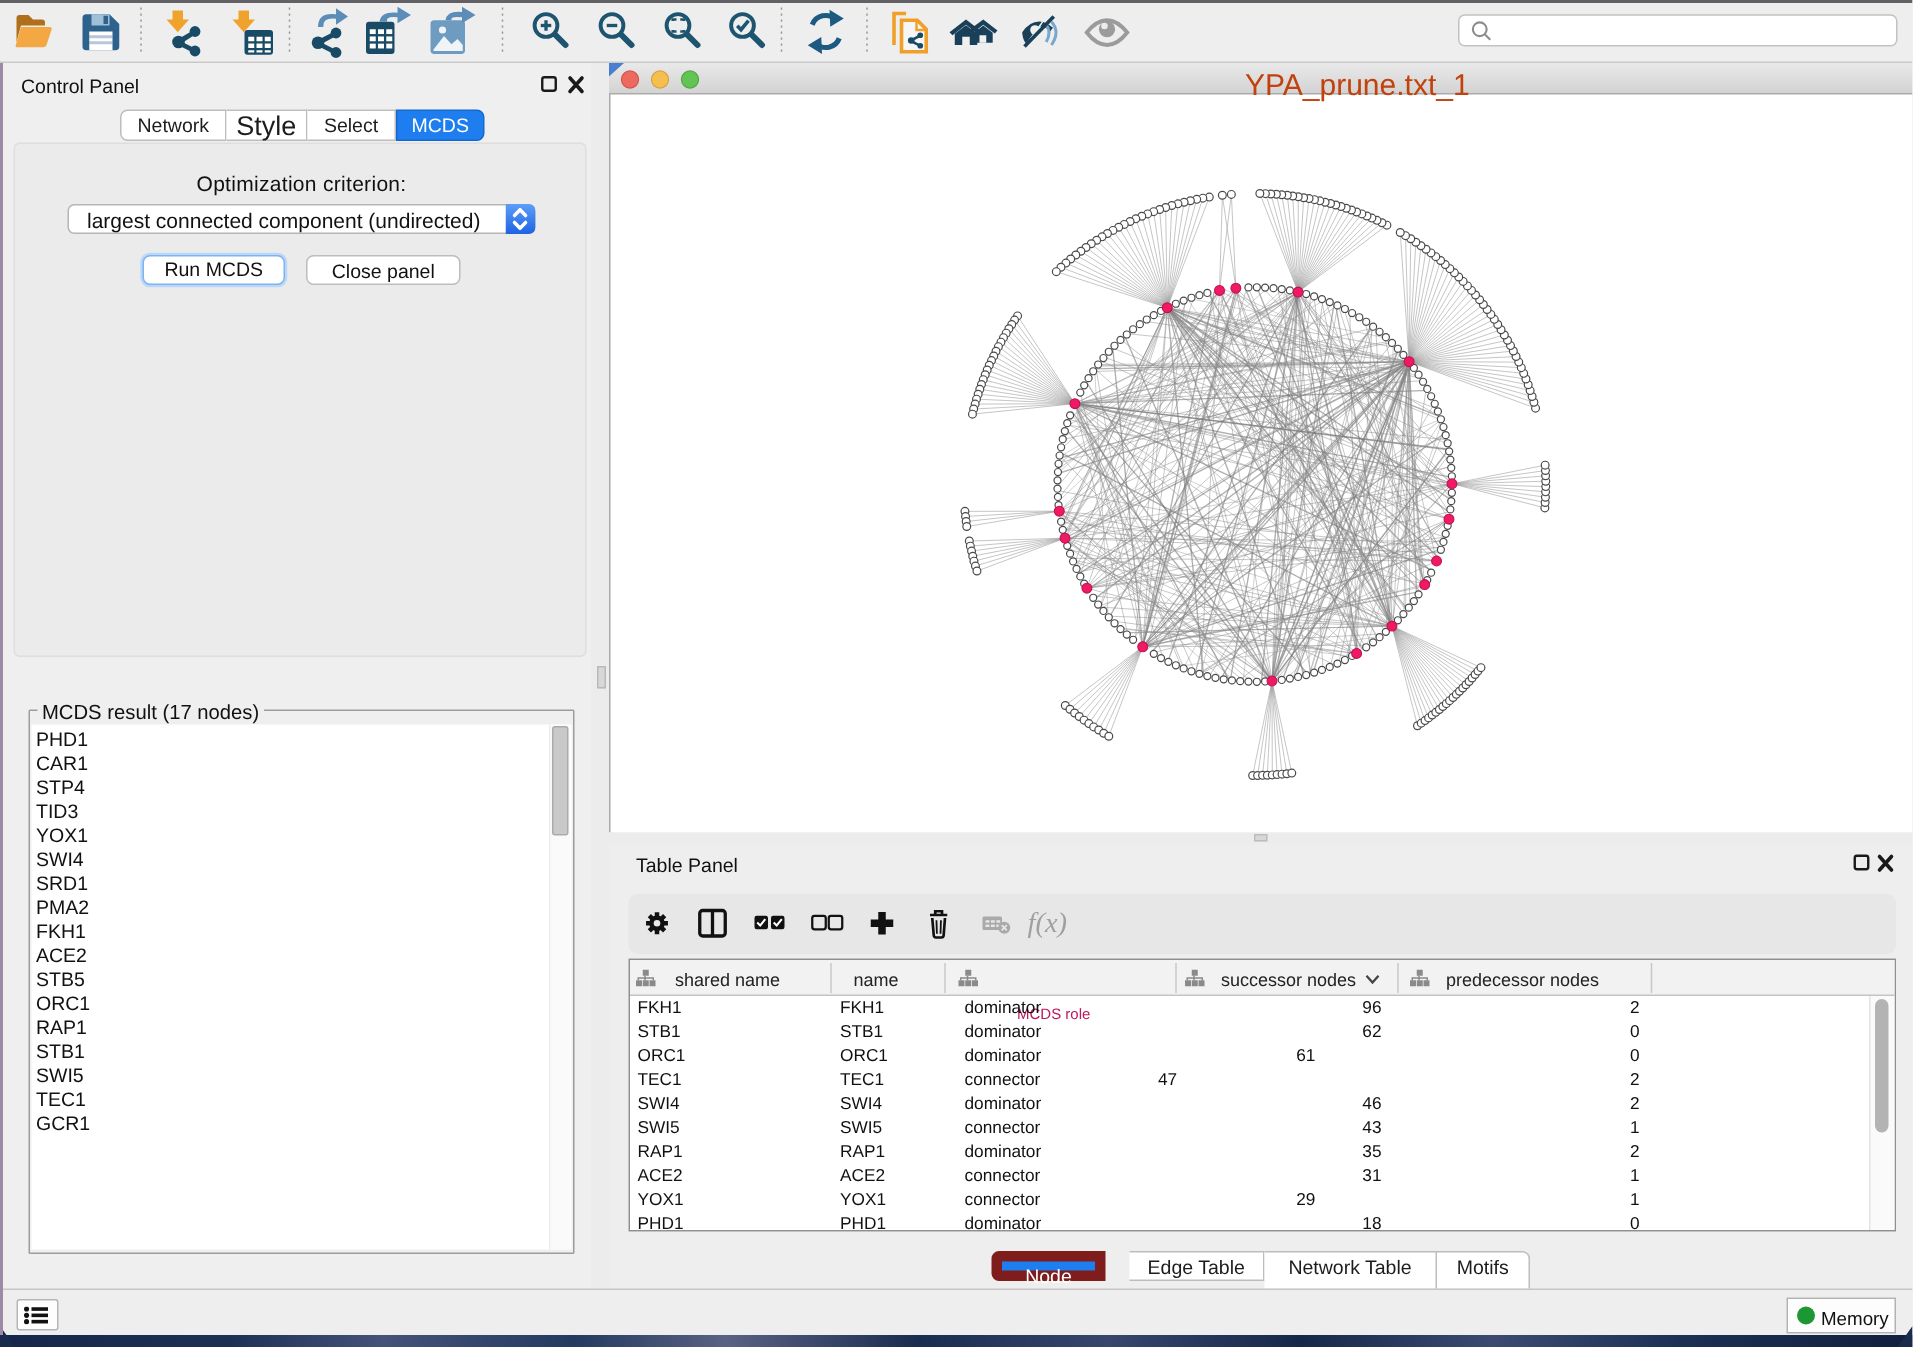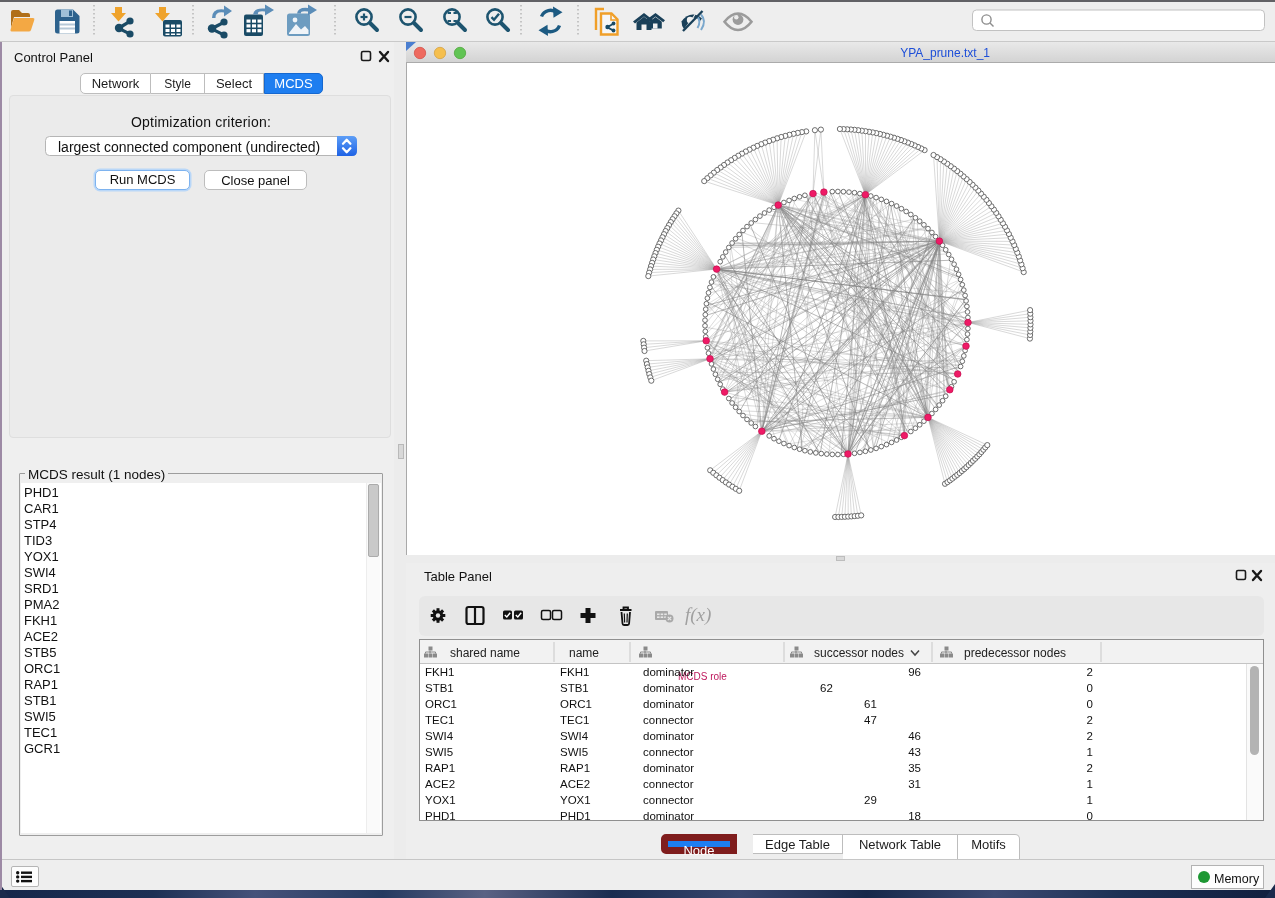--- a/index.html
+++ b/index.html
@@ -170,21 +170,21 @@
 </svg>
 
 <div class="abs" style="left:1px;top:42px;width:393px;height:817px;background:#efefef"></div>
 <div class="abs" style="left:14px;top:50px;font-size:13px;color:#111">Control Panel</div>
 <svg class="abs" style="left:360px;top:50px" width="32" height="13">
  <rect x="1.5" y="1.5" width="9" height="9" rx="1.5" fill="none" stroke="#1a1a1a" stroke-width="1.6"></rect>
  <path d="M20 2 L28 11 M28 2 L20 11" stroke="#1a1a1a" stroke-width="2.4" stroke-linecap="round"></path>
 </svg>
 
 <div class="abs" style="left:80px;top:73px;width:71px;height:21px;background:#fff;border:1px solid #bdbdbd;border-radius:5px 0 0 5px;font-size:13px;text-align:center;line-height:20px;color:#1c1c1c">Network</div>
-<div class="abs" style="left:151px;top:73px;width:54px;height:21px;background:#fff;border:1px solid #bdbdbd;border-left:none;font-size:12px;text-align:center;line-height:20px;color:#1c1c1c">Style</div>
+<div class="abs" style="left:151px;top:73px;width:54px;height:21px;background:#fff;border:1px solid #bdbdbd;border-left:none;font-size:18px;text-align:center;line-height:20px;color:#1c1c1c">Style</div>
 <div class="abs" style="left:205px;top:73px;width:59px;height:21px;background:#fff;border:1px solid #bdbdbd;border-left:none;font-size:13px;text-align:center;line-height:20px;color:#1c1c1c">Select</div>
 <div class="abs" style="left:264px;top:73px;width:59px;height:21px;background:#1e7ef0;border:1px solid #1668cf;border-radius:0 5px 5px 0;font-size:13px;text-align:center;line-height:20px;color:#fff">MCDS</div>
 
 <div class="abs" style="left:9px;top:95px;width:382px;height:343px;background:#ebebeb;border:1px solid #dedede;border-radius:4px"></div>
 <div class="abs" style="left:0;top:114px;width:402px;text-align:center;font-size:14px;letter-spacing:0.2px;color:#111">Optimization criterion:</div>
 
 <div class="abs" style="left:45px;top:136px;width:312px;height:20px;background:#fff;border:1px solid #b5b5b5;border-radius:4.5px"></div>
 <div class="abs" style="left:58px;top:139px;font-size:14px;color:#111">largest connected component (undirected)</div>
 <svg class="abs" style="left:337px;top:136px" width="20" height="20">
  <defs>
@@ -195,35 +195,35 @@
     </defs>
  <path d="M0 0 L15 0 Q20 0 20 5 L20 15 Q20 20 15 20 L0 20 Z" fill="url(#bgrad)"></path>
  <path d="M6 7.7 L9.7 3.8 L13.4 7.7" stroke="#fff" stroke-width="2.3" fill="none" stroke-linecap="round" stroke-linejoin="round"></path>
  <path d="M6 12.3 L9.7 16.2 L13.4 12.3" stroke="#fff" stroke-width="2.3" fill="none" stroke-linecap="round" stroke-linejoin="round"></path>
 </svg>
 
 <div class="abs" style="left:95px;top:170px;width:95px;height:20px;background:#fff;border:1.5px solid #7eb3ef;box-shadow:0 0 0 1.5px #b9d7f8;border-radius:5px;font-size:13px;text-align:center;line-height:18px;color:#111">Run MCDS</div>
 <div class="abs" style="left:204px;top:170px;width:103px;height:20px;background:#fff;border:1px solid #bdbdbd;border-radius:5px;font-size:13px;text-align:center;line-height:19px;color:#111">Close panel</div>
 
 <div class="abs" style="left:19px;top:473px;width:364px;height:363px;border:1px solid #9d9d9d;border-radius:1px"></div>
-<div class="abs" style="left:25px;top:467px;background:#efefef;padding:0 3px;font-size:13.5px;color:#111">MCDS result (1 nodes)</div>
+<div class="abs" style="left:25px;top:467px;background:#efefef;padding:0 3px;font-size:13.5px;color:#111">MCDS result (17 nodes)</div>
 <div class="abs" style="left:21px;top:483px;width:360px;height:350px;background:#fff"></div>
 <div class="abs" style="left:24px;top:485px;font-size:13px;line-height:16px;color:#111">PHD1<br>CAR1<br>STP4<br>TID3<br>YOX1<br>SWI4<br>SRD1<br>PMA2<br>FKH1<br>ACE2<br>STB5<br>ORC1<br>RAP1<br>STB1<br>SWI5<br>TEC1<br>GCR1</div>
 <div class="abs" style="left:366px;top:483px;width:14px;height:350px;background:#fafafa;border-left:1px solid #ededed"></div>
 <div class="abs" style="left:367.5px;top:484px;width:11px;height:73px;background:#c9c9c9;border:1px solid #ababab;border-radius:2px"></div>
 
 <div class="abs" style="left:406px;top:42px;width:869px;height:513px;background:#fff;border-left:1px solid #a9a9a9"></div>
 <div class="abs" style="left:406px;top:42px;width:869px;height:21px;background:linear-gradient(#e9e9e9,#d3d3d3);border-bottom:1px solid #ababab"></div>
 <svg class="abs" style="left:406px;top:42px" width="80" height="22">
  <path d="M0 0 L10 0 L0 9 Z" fill="#4a7ed0"></path>
  <circle cx="14" cy="11" r="5.7" fill="#ee6a5f" stroke="#d55249" stroke-width="0.8"></circle>
  <circle cx="34" cy="11" r="5.7" fill="#f5bf4e" stroke="#d6a243" stroke-width="0.8"></circle>
  <circle cx="54" cy="11" r="5.7" fill="#61c454" stroke="#52a73e" stroke-width="0.8"></circle>
 </svg>
-<div class="abs" style="left:830px;top:46px;width:160px;font-size:12px;color:#1d4ed8;text-align:right">YPA_prune.txt_1</div>
+<div class="abs" style="left:830px;top:46px;width:160px;font-size:20px;color:#c2410c;text-align:left">YPA_prune.txt_1</div>
 <svg class="abs" style="left:406px;top:63px" width="869" height="492">
 <g stroke="#6f6f6f" stroke-opacity="0.55" stroke-width="0.9" fill="none">
 <line x1="372.2" y1="142.1" x2="532.3" y2="343.3"></line>
 <line x1="372.2" y1="142.1" x2="561.6" y2="270.4"></line>
 <line x1="372.2" y1="142.1" x2="548.3" y2="318.4"></line>
 <line x1="372.2" y1="142.1" x2="463.8" y2="387.2"></line>
 <line x1="372.2" y1="142.1" x2="552.8" y2="308.4"></line>
 <line x1="372.2" y1="142.1" x2="554.0" y2="214.8"></line>
 <line x1="372.2" y1="142.1" x2="396.3" y2="387.0"></line>
 <line x1="372.2" y1="142.1" x2="560.6" y2="278.8"></line>
@@ -1161,31 +1161,31 @@
 <div class="abs" style="left:814px;top:646px;font-size:12px;color:#222">successor nodes</div>
 <div class="abs" style="left:964px;top:646px;font-size:12px;color:#222">predecessor nodes</div>
 <div class="abs" style="left:425px;top:666px;font-size:11.5px;color:#111">FKH1</div>
 <div class="abs" style="left:560px;top:666px;font-size:11.5px;color:#111">FKH1</div>
 <div class="abs" style="left:643px;top:666px;font-size:11.5px;color:#111">dominator</div>
 <div class="abs" style="left:820px;top:666px;width:101px;text-align:right;font-size:11.5px;color:#111">96</div>
 <div class="abs" style="left:989px;top:666px;width:104px;text-align:right;font-size:11.5px;color:#111">2</div>
 <div class="abs" style="left:425px;top:682px;font-size:11.5px;color:#111">STB1</div>
 <div class="abs" style="left:560px;top:682px;font-size:11.5px;color:#111">STB1</div>
 <div class="abs" style="left:643px;top:682px;font-size:11.5px;color:#111">dominator</div>
-<div class="abs" style="left:820px;top:682px;width:101px;font-size:11.5px;color:#111">62</div>
+<div class="abs" style="left:820px;top:682px;width:101px;text-align:right;font-size:11.5px;color:#111">62</div>
 <div class="abs" style="left:989px;top:682px;width:104px;text-align:right;font-size:11.5px;color:#111">0</div>
 <div class="abs" style="left:425px;top:698px;font-size:11.5px;color:#111">ORC1</div>
 <div class="abs" style="left:560px;top:698px;font-size:11.5px;color:#111">ORC1</div>
 <div class="abs" style="left:643px;top:698px;font-size:11.5px;color:#111">dominator</div>
 <div class="abs" style="left:820px;top:698px;width:101px;text-align:center;font-size:11.5px;color:#111">61</div>
 <div class="abs" style="left:989px;top:698px;width:104px;text-align:right;font-size:11.5px;color:#111">0</div>
 <div class="abs" style="left:425px;top:714px;font-size:11.5px;color:#111">TEC1</div>
 <div class="abs" style="left:560px;top:714px;font-size:11.5px;color:#111">TEC1</div>
 <div class="abs" style="left:643px;top:714px;font-size:11.5px;color:#111">connector</div>
-<div class="abs" style="left:820px;top:714px;width:101px;text-align:center;font-size:11.5px;color:#111">47</div>
+<div class="abs" style="left:772px;top:714px;width:101px;text-align:left;font-size:11.5px;color:#111">47</div>
 <div class="abs" style="left:989px;top:714px;width:104px;text-align:right;font-size:11.5px;color:#111">2</div>
 <div class="abs" style="left:425px;top:730px;font-size:11.5px;color:#111">SWI4</div>
 <div class="abs" style="left:560px;top:730px;font-size:11.5px;color:#111">SWI4</div>
 <div class="abs" style="left:643px;top:730px;font-size:11.5px;color:#111">dominator</div>
 <div class="abs" style="left:820px;top:730px;width:101px;text-align:right;font-size:11.5px;color:#111">46</div>
 <div class="abs" style="left:989px;top:730px;width:104px;text-align:right;font-size:11.5px;color:#111">2</div>
 <div class="abs" style="left:425px;top:746px;font-size:11.5px;color:#111">SWI5</div>
 <div class="abs" style="left:560px;top:746px;font-size:11.5px;color:#111">SWI5</div>
 <div class="abs" style="left:643px;top:746px;font-size:11.5px;color:#111">connector</div>
 <div class="abs" style="left:820px;top:746px;width:101px;text-align:right;font-size:11.5px;color:#111">43</div>

